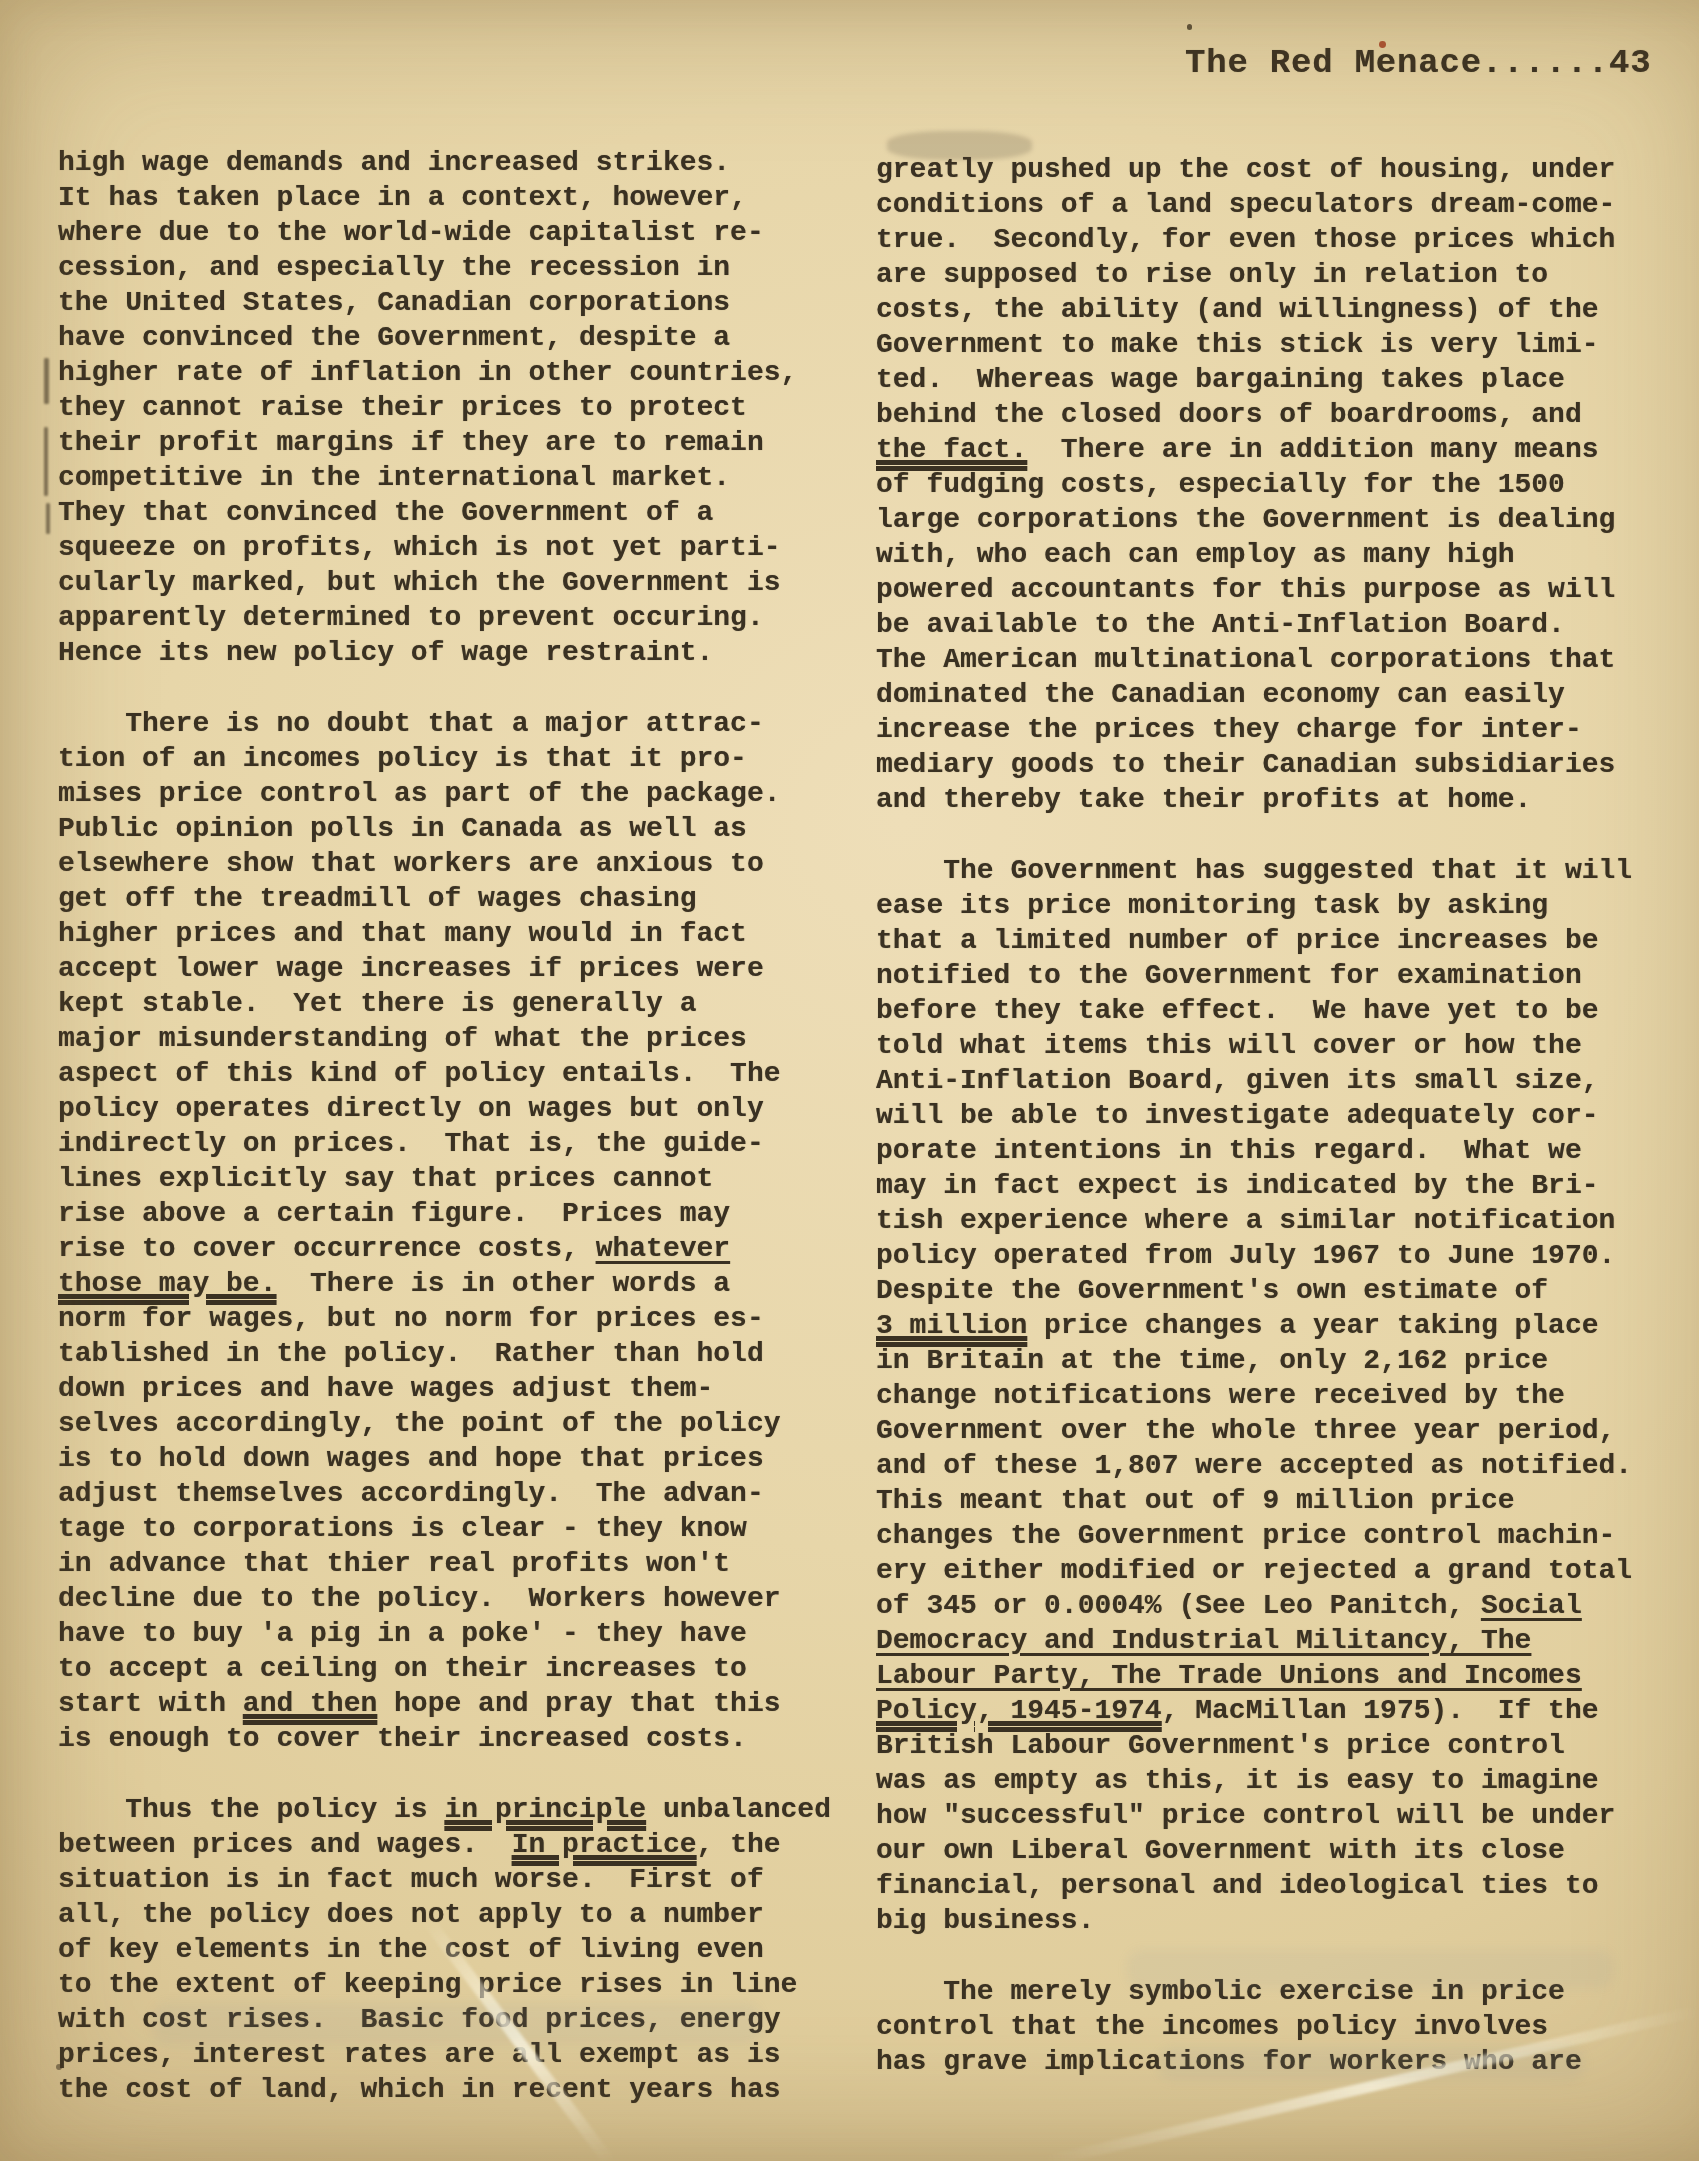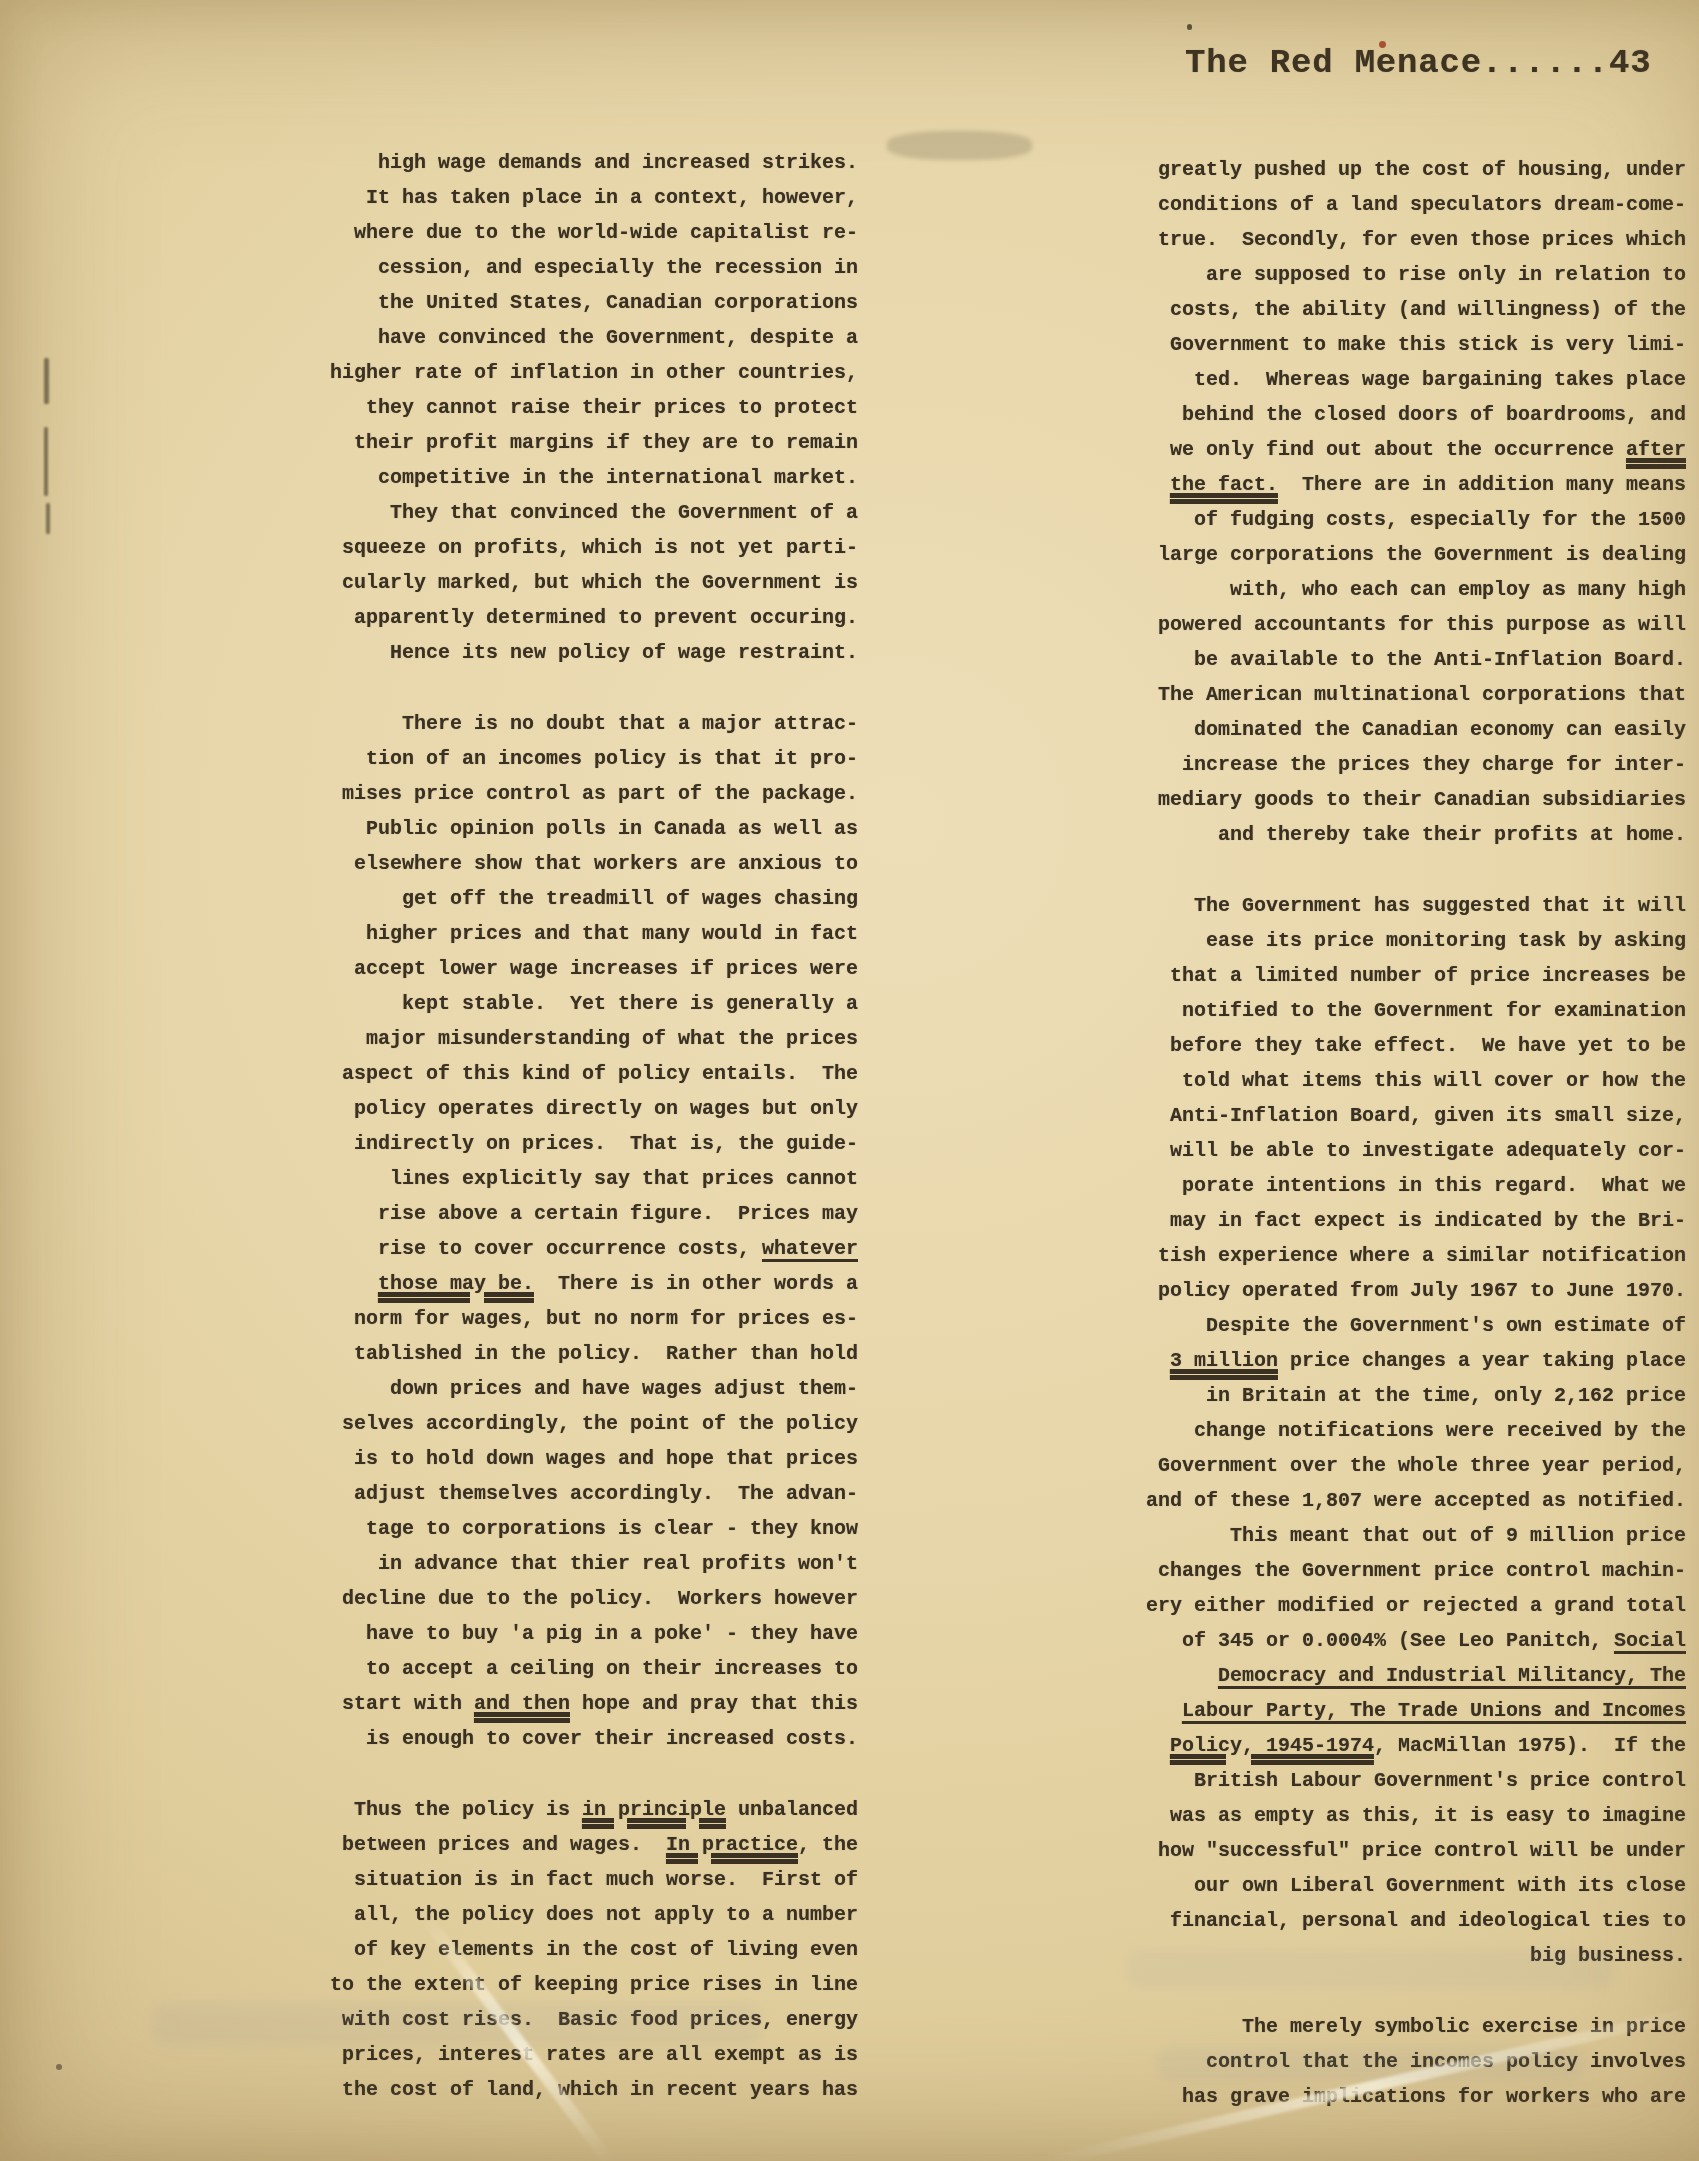--- a/index.html
+++ b/index.html
@@ -21,23 +21,22 @@
                inset 0 0 38px 6.1px rgba(118,89,43,0.14);
   }
   .header{
     position:absolute;left:1185px;top:44px;
     font-size:34px;font-weight:700;letter-spacing:0.8px;
     white-space:pre;
     text-shadow:0 0 0.9px rgba(58,49,34,0.55);
   }
   .col{
     position:absolute;
-    font-size:20px;line-height:35px;font-weight:700;
+    font-size:28px;line-height:35px;font-weight:700;
     text-shadow:0 0 0.9px rgba(58,49,34,0.5);
-    text-align:right;
   }
   .col-left{left:58px;top:145px;width:800px;}
   .col-right{left:876px;top:152px;width:810px;}
   .para + .para{margin-top:36px;}
   .line{white-space:pre;}
   .u1{
     text-decoration:underline;
     text-decoration-thickness:2.7px;
     text-underline-offset:4.6px;
   }
@@ -136,21 +135,20 @@
   <div class="col col-right">
       <div class="para">
         <div class="line"><span>greatly pushed up the cost of housing, under</span></div>
         <div class="line"><span>conditions of a land speculators dream-come-</span></div>
         <div class="line"><span>true.  Secondly, for even those prices which</span></div>
         <div class="line"><span>are supposed to rise only in relation to</span></div>
         <div class="line"><span>costs, the ability (and willingness) of the</span></div>
         <div class="line"><span>Government to make this stick is very limi-</span></div>
         <div class="line"><span>ted.  Whereas wage bargaining takes place</span></div>
         <div class="line"><span>behind the closed doors of boardrooms, and</span></div>
-        <div class="line"><span>we only find out about the occurrence </span><span class="u2">after</span></div>
         <div class="line"><span class="u2">the fact.</span><span>  There are in addition many means</span></div>
         <div class="line"><span>of fudging costs, especially for the 1500</span></div>
         <div class="line"><span>large corporations the Government is dealing</span></div>
         <div class="line"><span>with, who each can employ as many high</span></div>
         <div class="line"><span>powered accountants for this purpose as will</span></div>
         <div class="line"><span>be available to the Anti-Inflation Board.</span></div>
         <div class="line"><span>The American multinational corporations that</span></div>
         <div class="line"><span>dominated the Canadian economy can easily</span></div>
         <div class="line"><span>increase the prices they charge for inter-</span></div>
         <div class="line"><span>mediary goods to their Canadian subsidiaries</span></div>

